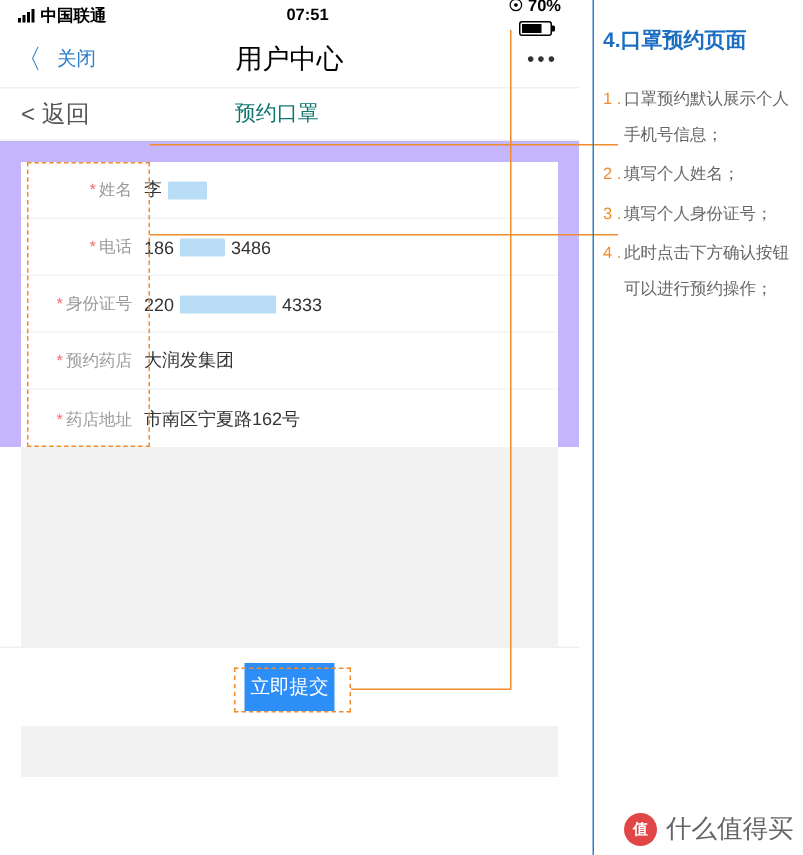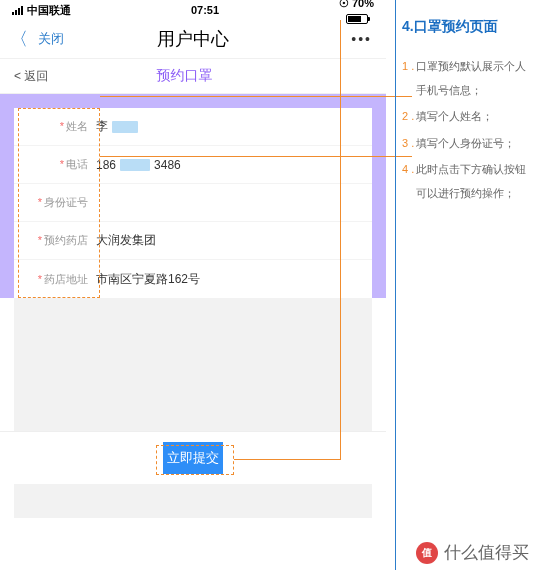--- a/index.html
+++ b/index.html
@@ -14,22 +14,22 @@
   .sig span:nth-child(1){height:3px}.sig span:nth-child(2){height:5px}.sig span:nth-child(3){height:7px}.sig span:nth-child(4){height:9px}
   .batt { width: 22px; height: 10px; border: 1px solid #000; border-radius: 2px; position: relative; }
   .batt::after { content:""; position:absolute; right:-3px; top:2px; width:2px; height:4px; background:#000; border-radius:0 1px 1px 0; }
   .batt .fill { position:absolute; left:1px; top:1px; bottom:1px; width:65%; background:#000; }
   .nav1 { display: flex; align-items: center; height: 38px; padding: 0 10px; position: relative; }
   .nav1 .back-ic { color:#2c7dcb; font-size:18px; margin-right:10px; }
   .nav1 .close { color:#2c7dcb; font-size:13px;text-align:center; }
   .nav1 .title { position:absolute; left:0; right:0; text-align:center; font-size:18px; font-weight:500; color:#000; pointer-events:none; }
   .nav1 .more { position:absolute; right:14px; font-size:14px; letter-spacing:2px; color:#333; }
   .nav2 { display:flex; align-items:center; height:36px; padding:0 14px; position:relative; border-top:1px solid #f0f0f0; border-bottom:1px solid #f0f0f0; }
-  .nav2 .back { color:#555; font-size:12px; }
-  .nav2 .title { position:absolute; left:0; right:17px; text-align:center; font-size:14px; color:#8b5cf6; pointer-events:none;font-family:Liberation Serif, serif; }
+  .nav2 .back { color:#555; font-size:16px; }
+  .nav2 .title { position:absolute; left:0; right:17px; text-align:center; font-size:14px; color:#0f766e; pointer-events:none;font-family:Liberation Serif, serif; }
   .form-area { padding: 14px 14px 0 14px; background:#c4b5fd; }
   .card { background:#fff; }
   .row { display:flex; align-items:center; min-height:38px; padding:0 8px 0 4px; border-bottom:1px solid #f3f3f3; }
   .row:last-child { border-bottom:none; }
   .lbl { width: 78px; text-align:right; color:#999; font-size:11px; padding-right:8px; }
   .lbl .req { color:#f56c6c; margin-right:2px; }
   .val { flex:1; color:#333; font-size:12px; display:flex; align-items:center; gap:4px; }
   .mask { background:#b9ddf6; height:12px; border-radius:1px; display:inline-block; }
   .below { height: 220px; background:#f2f2f2; margin:0 14px; }
   .submit-bar { position:absolute; left:0; bottom:0; width:100%; display:flex; justify-content:center; padding:10px 0; background:#fff; border-top:1px solid #eee; }
@@ -100,20 +100,25 @@
       <div class="row">
         <div class="lbl"><span class="req">*</span><span>电话</span></div>
         <div class="val">
             <span>186</span>
             <span class="mask" style="width:30px"></span>
             <span>3486</span>
           </div>
       </div>
       <div class="row">
         <div class="lbl"><span class="req">*</span><span>身份证号</span></div>
+        <div class="val">
+            <span>220</span>
+            <span class="mask" style="width:64px"></span>
+            <span>4333</span>
+          </div>
       </div>
       <div class="row">
         <div class="lbl"><span class="req">*</span><span>预约药店</span></div>
         <div class="val">大润发集团</div>
       </div>
       <div class="row">
         <div class="lbl"><span class="req">*</span><span>药店地址</span></div>
         <div class="val">市南区宁夏路162号</div>
       </div>
     </div>

